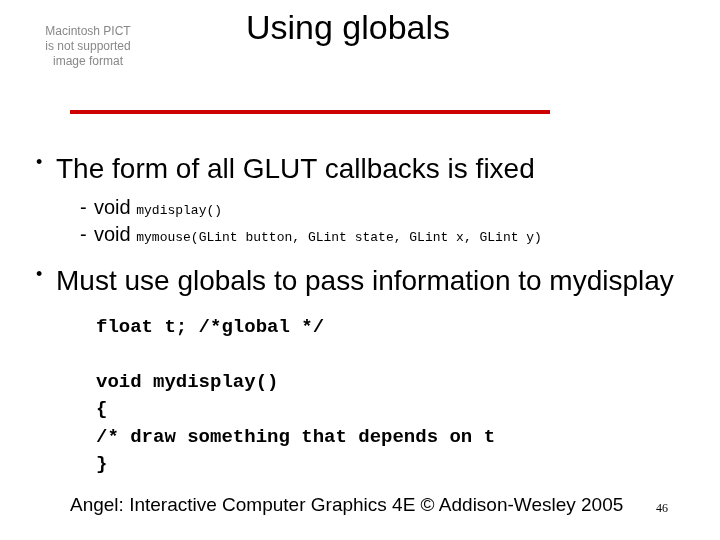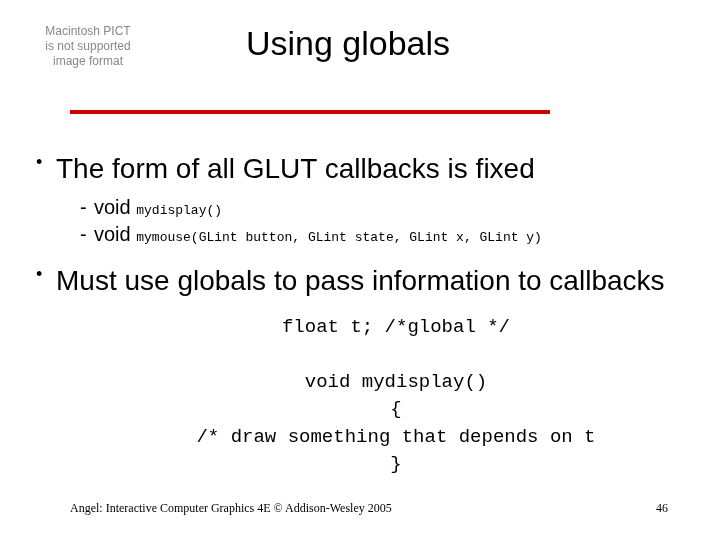--- a/index.html
+++ b/index.html
@@ -23,21 +23,21 @@
     left: 28px;
     top: 24px;
     width: 120px;
     font-size: 12px;
     line-height: 1.25;
     color: #888;
     text-align: center;
   }
   .title {
     position: absolute;
-    top: 24px;
+    top: 8px;
     left: 0;
     width: 100%;
     text-align: center;
     font-size: 34px;
     font-weight: normal;
   }
   .rule {
     position: absolute;
     left: 70px;
     top: 110px;
@@ -80,30 +80,29 @@
   }
   .mono {
     font-family: "Courier New", Courier, monospace;
     font-size: 13px;
   }
   .codeblock {
     margin: 14px 0 8px 60px;
     font-family: "Courier New", Courier, monospace;
     font-size: 19px;
     line-height: 1.45;
-    font-weight: normal;
+    font-weight: bold;
     white-space: pre;
-    text-align: center;
   }
   .footer {
     position: absolute;
     left: 70px;
     bottom: 24px;
-    font-family: Liberation Serif, serif;
-    font-size: 12px;
+    font-family: Liberation Sans, sans-serif;
+    font-size: 19px;
   }
   .pagenum {
     position: absolute;
     right: 28px;
     bottom: 24px;
     font-family: "Times New Roman", Times, serif;
     font-size: 12px;
   }
 </style>
 </head>
@@ -138,21 +137,21 @@
       <div class="subitem">
         <div class="dash">-</div>
         <div>
           <span>void </span><span class="mono">mymouse(GLint button, GLint state, GLint x, GLint y)</span>
         </div>
       </div>
     </div>
 
     <div class="bullet-row">
       <div class="bmark">•</div>
-      <div class="btext">Must use globals to pass information to callbacks</div>
+      <div class="btext">Must use globals to pass information to mydisplay</div>
     </div>
 
     <div class="codeblock">float t; /*global */
 
 void mydisplay()
 {
 /* draw something that depends on t
 }</div>
 
   </div>

